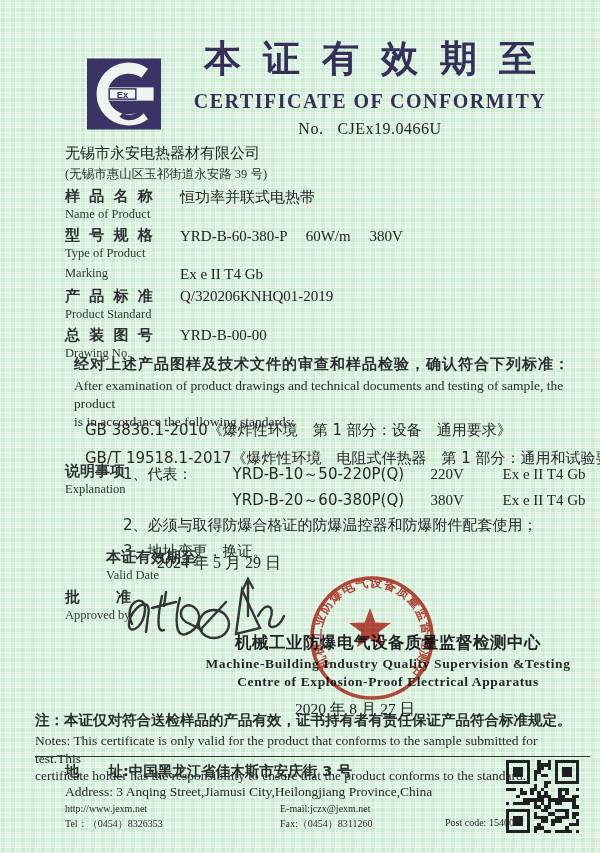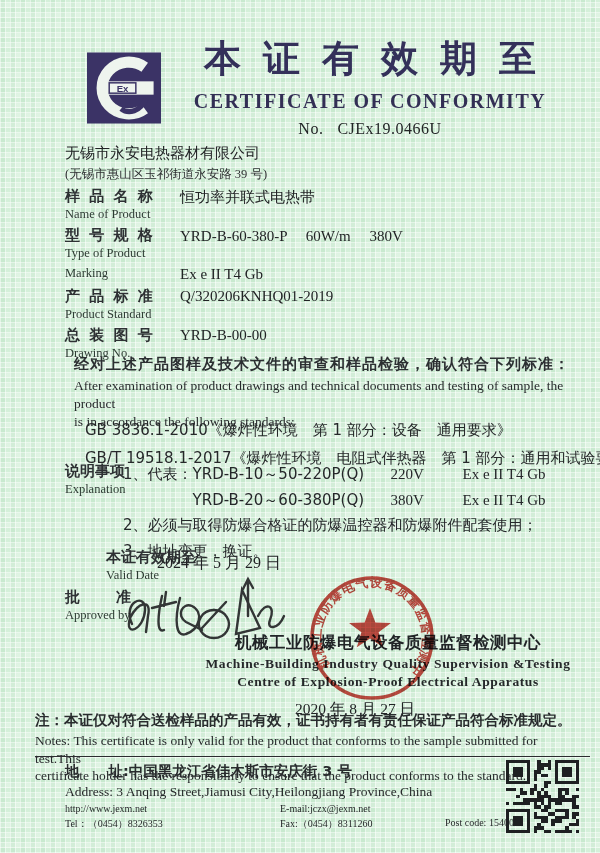--- a/index.html
+++ b/index.html
@@ -10,21 +10,21 @@
     position:relative; width:600px; height:853px; overflow:hidden;
     background-color:#d8eeda;
     background-image:
       repeating-linear-gradient(0deg,  rgba(255,255,255,.50) 0 1px, rgba(255,255,255,0) 1px 5px),
       repeating-linear-gradient(90deg, rgba(255,255,255,.50) 0 1px, rgba(255,255,255,0) 1px 5px),
       repeating-linear-gradient(90deg, rgba(186,226,196,.35) 0 5px, rgba(222,244,226,.35) 5px 10px),
       repeating-linear-gradient(0deg,  rgba(200,236,208,.5) 0 5px, rgba(232,248,236,.5) 5px 10px);
   }
 
   
-  .logo { position:absolute; left:87px; top:52px; width:72px; height:72px; }
+  .logo { position:absolute; left:87px; top:58px; width:72px; height:72px; }
   .title-wrap { position:absolute; left:148px; top:34px; width:444px; text-align:center; }
   .cert-title {
     font-family:"DejaVu Sans","Liberation Sans",sans-serif;
     font-size:37px; font-weight:bold; color:#34305a;
     letter-spacing:22px; text-indent:22px; white-space:nowrap;
   }
   .cert-subtitle {
     margin-top:6px; font-size:20px; font-weight:600; color:#332f55; letter-spacing:1.5px; white-space:nowrap;
   }
   .cert-no { margin-top:7px; font-size:16px; color:#222426; letter-spacing:.5px; }
@@ -50,21 +50,21 @@
 
   .standards { position:absolute; left:85px; top:417px; right:10px; }
   .standard-line { font-family:"DejaVu Sans","Liberation Sans",sans-serif; font-size:15px; color:#26282a; line-height:1.85; white-space:nowrap; }
 
   
   .explanation { position:absolute; left:65px; top:462px; right:10px; display:flex; }
   .exp-items { margin-left:3px; flex:1; font-size:15px; line-height:1.7;
     font-family:"DejaVu Sans","Liberation Sans",sans-serif; color:#25272a; }
   .exp-row1 { display:flex; }
   .model-table .m-row { display:flex; }
-  .m-model { width:182px; white-space:nowrap; }
+  .m-model { width:182px; white-space:nowrap;margin-left:40px; }
   .m-volt  { width:72px;  white-space:nowrap; font-family:"Liberation Serif","DejaVu Serif",serif;margin-left:16px; }
   .m-mark  { white-space:nowrap; font-family:"Liberation Serif","DejaVu Serif",serif; }
 
   
   .valid { position:absolute; left:65px; top:548px; display:flex; }
   .valid .f-label { width:92px; flex:0 0 92px;padding-left:41px; }
   .valid-value { font-size:16px; color:#212325; padding-top:5px; white-space:nowrap; }
 
   
   .approval { position:absolute; left:65px; top:588px; }

